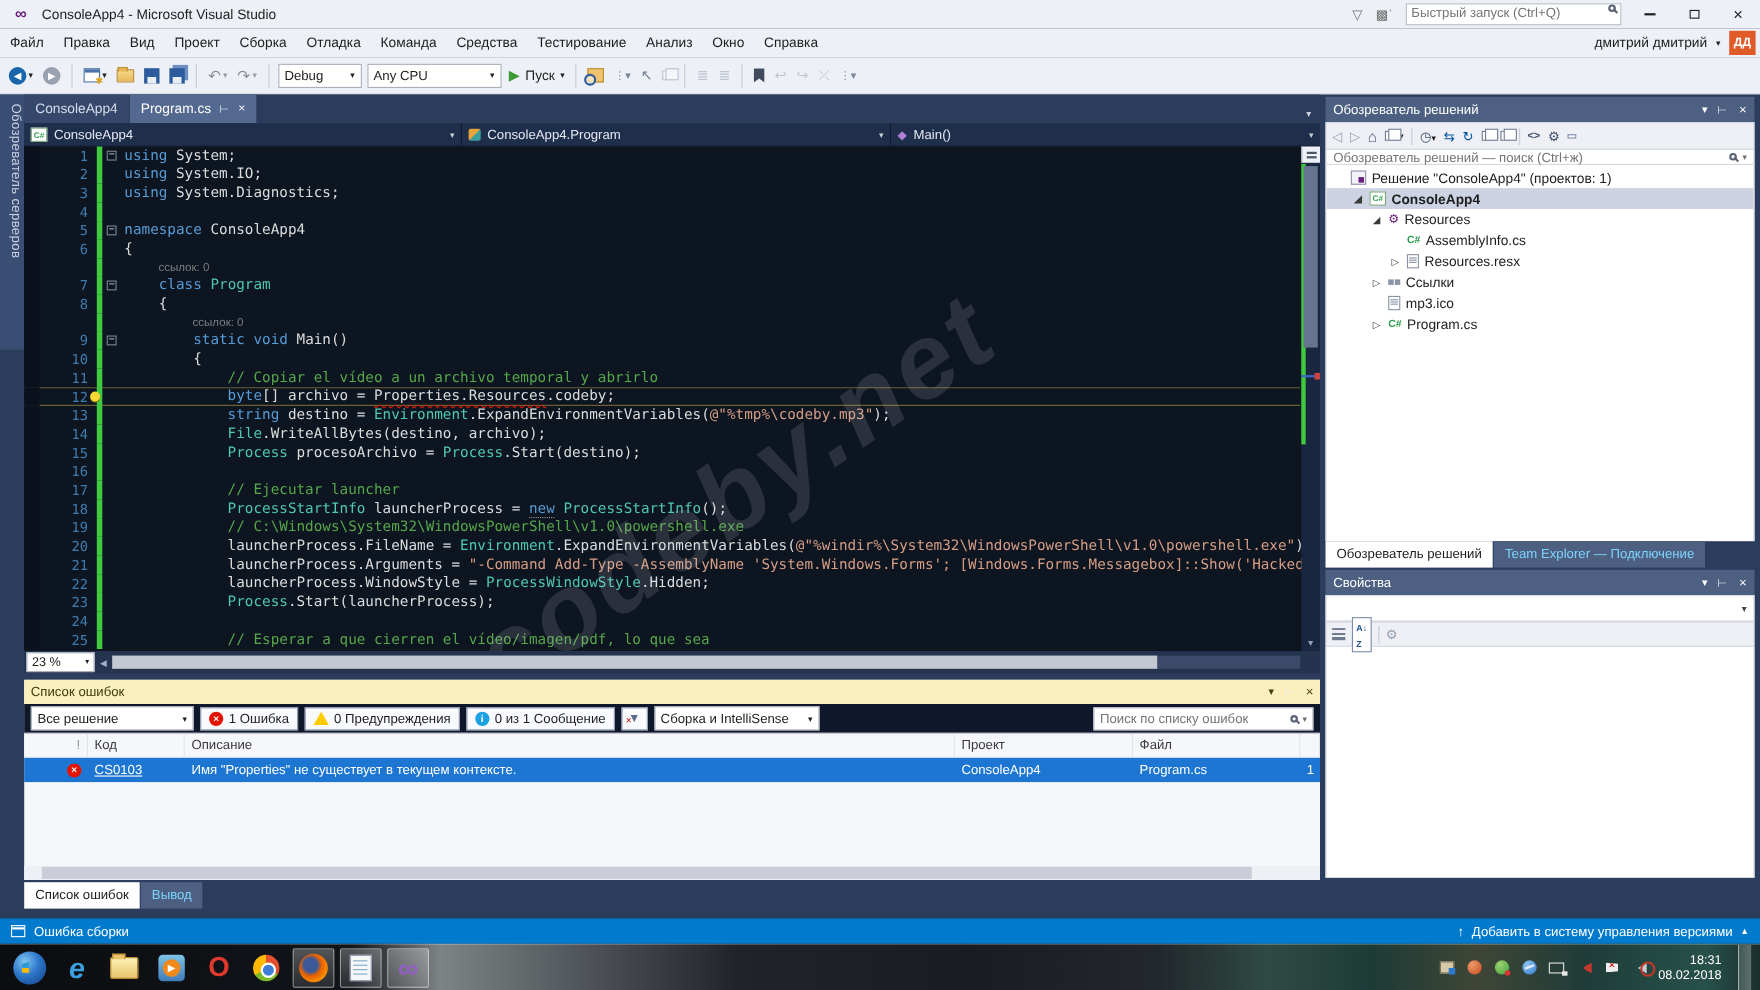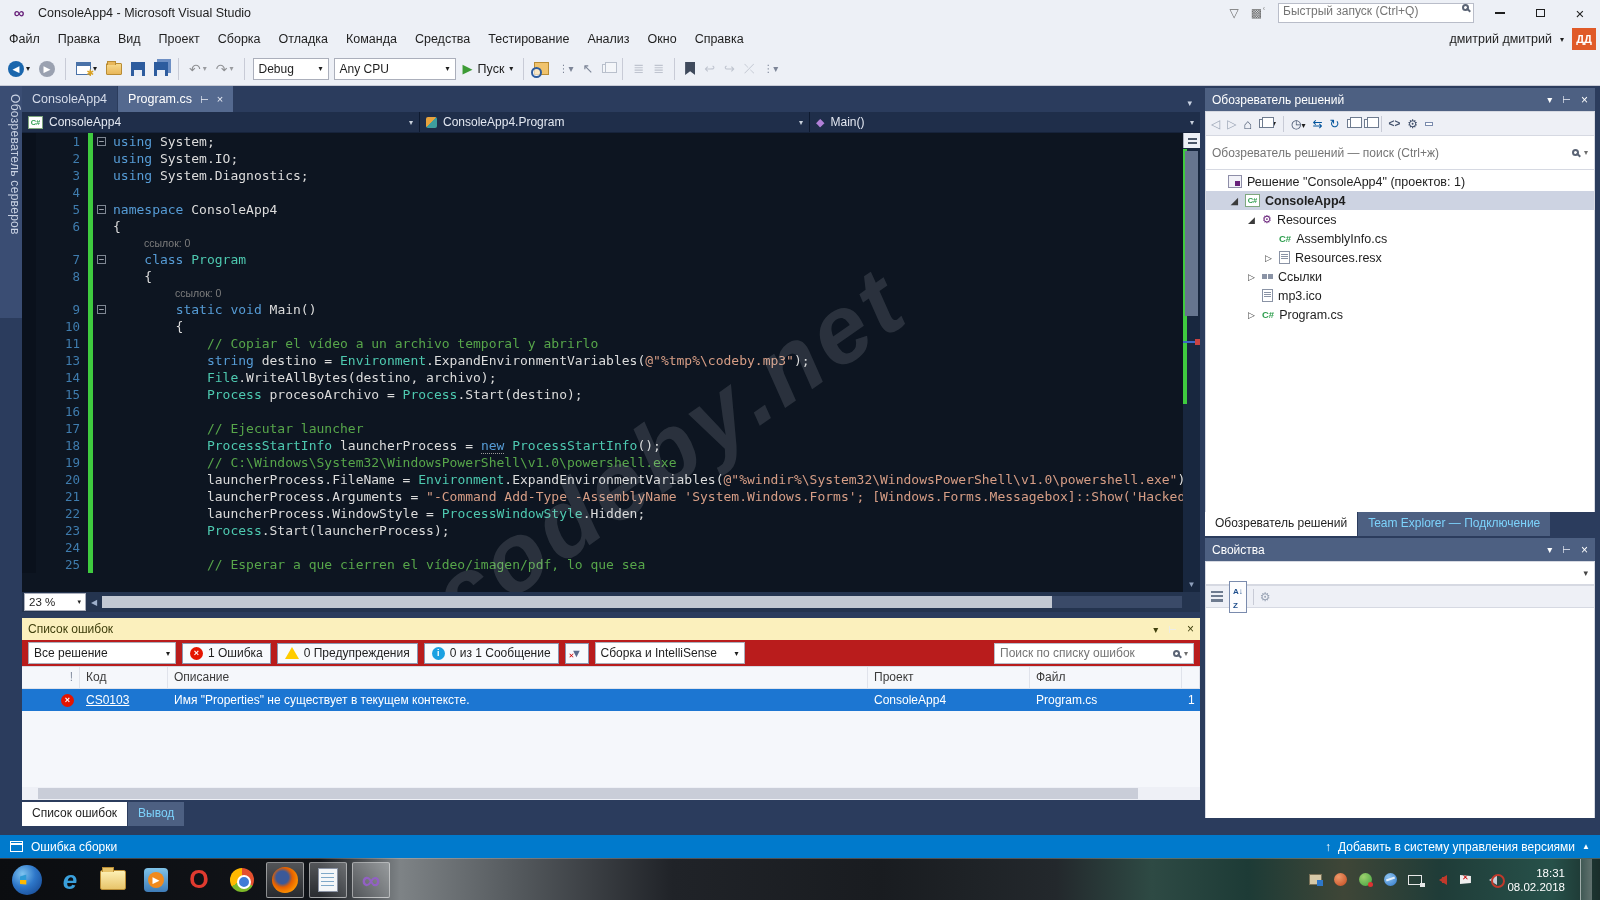--- a/index.html
+++ b/index.html
@@ -110,21 +110,21 @@
   #zoom-combo { width:62px; height:18px; margin-left:2px; background:#fff; border:1px solid #ABAFBB; font-size:11.5px; color:#1E1E1E; display:flex; align-items:center; padding:0 4px; }
   #zoom-combo .carr { margin-left:auto; font-size:7px; }
   .harr { color:#9FB0CC; font-size:8px; padding:0 5px; }
   #htrack { flex:1; height:12px; background:#3A4A68; position:relative; margin-right:18px; }
   #hthumb { position:absolute; left:0; top:0; height:12px; width:88%; background:#C2C8D2; }
 
   
   #errwin { position:absolute; left:0; top:532px; width:1178px; height:182px; background:#F5F7FB; }
   #err-title { height:22px; background:#FBF0BD; color:#40400E; display:flex; align-items:center; padding:0 6px; font-size:12px; }
   .hdr-icons { margin-left:auto; display:flex; gap:10px; align-items:center; color:inherit; font-size:10px; }
-  #err-toolbar { height:27px; display:flex; align-items:center; gap:6px; padding:0 6px; background:#b91c1c; border-bottom:1px solid #D6D9E2; }
+  #err-toolbar { height:27px; display:flex; align-items:center; gap:6px; padding:0 6px; background:#0f172a; border-bottom:1px solid #D6D9E2; }
   .errbtn { height:21px; background:#F8FAFD; border:1px solid #8A97B1; display:flex; align-items:center; gap:5px; padding:0 7px; font-size:12px; color:#1E1E1E; }
   .sev-err { width:13px; height:13px; border-radius:50%; background:#E51400; color:#fff; font-size:9px; font-weight:bold; text-align:center; line-height:13px; }
   .sev-warn { width:0; height:0; border-left:7px solid transparent; border-right:7px solid transparent; border-bottom:12px solid #FFCC00; position:relative; }
   .sev-info { width:13px; height:13px; border-radius:50%; background:#1BA1E2; color:#fff; font-size:9px; font-weight:bold; text-align:center; line-height:13px; }
   .filterbtn { width:24px; height:21px; border:1px solid #8A97B1; background:#F8FAFD; text-align:center; position:relative; }
   .funnel { color:#5A6B8C; font-size:11px; line-height:19px; }
   .funnel::before { content:"✕"; color:#C00; font-size:7px; position:absolute; left:3px; top:2px; }
   #err-search { margin-left:auto; width:200px; height:21px; background:#fff; border:1px solid #B9BDC9; display:flex; align-items:center; padding:0 5px; gap:4px; }
   #err-search input { border:none; outline:none; flex:1; font-size:12px; color:#6D6D6D; background:transparent; font-family:"Liberation Sans",sans-serif; }
   #errhead { height:22px; display:flex; background:#F5F7FB; border-bottom:1px solid #E0E3EB; color:#3B3B3B; }
@@ -142,21 +142,21 @@
   
   #right-col { position:absolute; left:1205px; top:0; width:390px; height:749px; }
   .panel-title { height:23px; background:#4D6082; color:#fff; display:flex; align-items:center; padding:0 7px; font-size:12px; }
   #sol-toolbar { height:25px; background:#EEF0F6; border:1px solid #D6D9E2; display:flex; align-items:center; gap:7px; padding:0 5px; }
   .sic { font-size:12px; color:#41506B; }
   .sic.blue { color:#00539C; } .sic.gray { color:#9AA4B5; }
   .sq2 { width:10px; height:9px; border:1px solid #6E7B8F; position:relative; background:#fff; }
   .sq2::before { content:""; position:absolute; left:2px; top:-3px; width:10px; height:9px; border:1px solid #6E7B8F; background:#fff; }
   .pressed { border:1px solid #7A8BAD; background:#FDFDFE; padding:1px 3px; }
   .minibar { width:10px; height:8px; background:#3F4A5C; }
-  #sol-search { height:34px; background:#fff; border:1px solid #D6D9E2; border-top:none; display:flex; align-items:center; padding:0 6px; gap:5px; }
+  #sol-search { height:14px; background:#fff; border:1px solid #D6D9E2; border-top:none; display:flex; align-items:center; padding:0 6px; gap:5px; }
   #sol-search input { border:none; outline:none; flex:1; font-size:12px; color:#6D6D6D; background:transparent; font-family:"Liberation Sans",sans-serif; }
   #soltree { background:#fff; height:342px; border-left:1px solid #D6D9E2; border-right:1px solid #D6D9E2; padding-top:2px; }
   .trow { height:19px; display:flex; align-items:center; font-size:12.5px; color:#1E1E1E; gap:5px; white-space:nowrap; }
   .trow.selected { background:#CDD3E2; }
   .trow.bold { font-weight:bold; }
   .expander { width:11px; text-align:center; font-size:9px; color:#3B3B3B; flex:none; }
   .i-sln { width:14px; height:13px; border:1px solid #8E8EA8; background:#F2F2F8; position:relative; flex:none; }
   .i-sln::after { content:""; position:absolute; right:1px; bottom:1px; width:5px; height:5px; background:#68217A; }
   .i-prop { color:#68217A; font-size:11px; flex:none; }
   .i-cs { color:#2E9E4E; font-weight:bold; font-size:9.5px; flex:none; }
@@ -394,20 +394,21 @@
           <div class="crow"><span class="bp"></span><span class="ln">4</span><span class="chg on"></span><span class="fold"></span><span class="codetxt"></span></div>
           <div class="crow"><span class="bp"></span><span class="ln">5</span><span class="chg on"></span><span class="fold"><span class="foldbox">−</span></span><span class="codetxt"><span class="k">namespace</span><span class="p"> ConsoleApp4</span></span></div>
           <div class="crow"><span class="bp"></span><span class="ln">6</span><span class="chg on"></span><span class="fold"></span><span class="codetxt"><span class="p">{</span></span></div>
           <div class="crow lensrow"><span class="bp"></span><span class="ln"></span><span class="chg on"></span><span class="fold"></span><span class="lens-text" style="padding-left: 31px;">ссылок: 0</span></div>
           <div class="crow"><span class="bp"></span><span class="ln">7</span><span class="chg on"></span><span class="fold"><span class="foldbox">−</span></span><span class="codetxt"><span class="p">    </span><span class="k">class</span><span class="p"> </span><span class="t">Program</span></span></div>
           <div class="crow"><span class="bp"></span><span class="ln">8</span><span class="chg on"></span><span class="fold"></span><span class="codetxt"><span class="p">    {</span></span></div>
           <div class="crow lensrow"><span class="bp"></span><span class="ln"></span><span class="chg on"></span><span class="fold"></span><span class="lens-text" style="padding-left: 62px;">ссылок: 0</span></div>
           <div class="crow"><span class="bp"></span><span class="ln">9</span><span class="chg on"></span><span class="fold"><span class="foldbox">−</span></span><span class="codetxt"><span class="p">        </span><span class="k">static</span><span class="p"> </span><span class="k">void</span><span class="p"> Main()</span></span></div>
           <div class="crow"><span class="bp"></span><span class="ln">10</span><span class="chg on"></span><span class="fold"></span><span class="codetxt"><span class="p">        {</span></span></div>
           <div class="crow"><span class="bp"></span><span class="ln">11</span><span class="chg on"></span><span class="fold"></span><span class="codetxt"><span class="c">            // Copiar el vídeo a un archivo temporal y abrirlo</span></span></div>
+          <div class="crow cur"><span class="bp"></span><span class="ln">12<span class="bulb"></span></span><span class="chg on"></span><span class="fold"></span><span class="codetxt"><span class="p">            </span><span class="k">byte</span><span class="p">[] archivo = </span><span class="e">Properties.Resources</span><span class="p">.codeby;</span></span></div>
           <div class="crow"><span class="bp"></span><span class="ln">13</span><span class="chg on"></span><span class="fold"></span><span class="codetxt"><span class="p">            </span><span class="k">string</span><span class="p"> destino = </span><span class="t">Environment</span><span class="p">.ExpandEnvironmentVariables(</span><span class="s">@"%tmp%\codeby.mp3"</span><span class="p">);</span></span></div>
           <div class="crow"><span class="bp"></span><span class="ln">14</span><span class="chg on"></span><span class="fold"></span><span class="codetxt"><span class="p">            </span><span class="t">File</span><span class="p">.WriteAllBytes(destino, archivo);</span></span></div>
           <div class="crow"><span class="bp"></span><span class="ln">15</span><span class="chg on"></span><span class="fold"></span><span class="codetxt"><span class="p">            </span><span class="t">Process</span><span class="p"> procesoArchivo = </span><span class="t">Process</span><span class="p">.Start(destino);</span></span></div>
           <div class="crow"><span class="bp"></span><span class="ln">16</span><span class="chg on"></span><span class="fold"></span><span class="codetxt"></span></div>
           <div class="crow"><span class="bp"></span><span class="ln">17</span><span class="chg on"></span><span class="fold"></span><span class="codetxt"><span class="c">            // Ejecutar launcher</span></span></div>
           <div class="crow"><span class="bp"></span><span class="ln">18</span><span class="chg on"></span><span class="fold"></span><span class="codetxt"><span class="p">            </span><span class="t">ProcessStartInfo</span><span class="p"> launcherProcess = </span><span class="d">new</span><span class="p"> </span><span class="t">ProcessStartInfo</span><span class="p">();</span></span></div>
           <div class="crow"><span class="bp"></span><span class="ln">19</span><span class="chg on"></span><span class="fold"></span><span class="codetxt"><span class="c">            // C:\Windows\System32\WindowsPowerShell\v1.0\powershell.exe</span></span></div>
           <div class="crow"><span class="bp"></span><span class="ln">20</span><span class="chg on"></span><span class="fold"></span><span class="codetxt"><span class="p">            launcherProcess.FileName = </span><span class="t">Environment</span><span class="p">.ExpandEnvironmentVariables(</span><span class="s">@"%windir%\System32\WindowsPowerShell\v1.0\powershell.exe"</span><span class="p">);</span></span></div>
           <div class="crow"><span class="bp"></span><span class="ln">21</span><span class="chg on"></span><span class="fold"></span><span class="codetxt"><span class="p">            launcherProcess.Arguments = </span><span class="s">"-Command Add-Type -AssemblyName 'System.Windows.Forms'; [Windows.Forms.Messagebox]::Show('Hacked')"</span></span></div>
           <div class="crow"><span class="bp"></span><span class="ln">22</span><span class="chg on"></span><span class="fold"></span><span class="codetxt"><span class="p">            launcherProcess.WindowStyle = </span><span class="t">ProcessWindowStyle</span><span class="p">.Hidden;</span></span></div>

